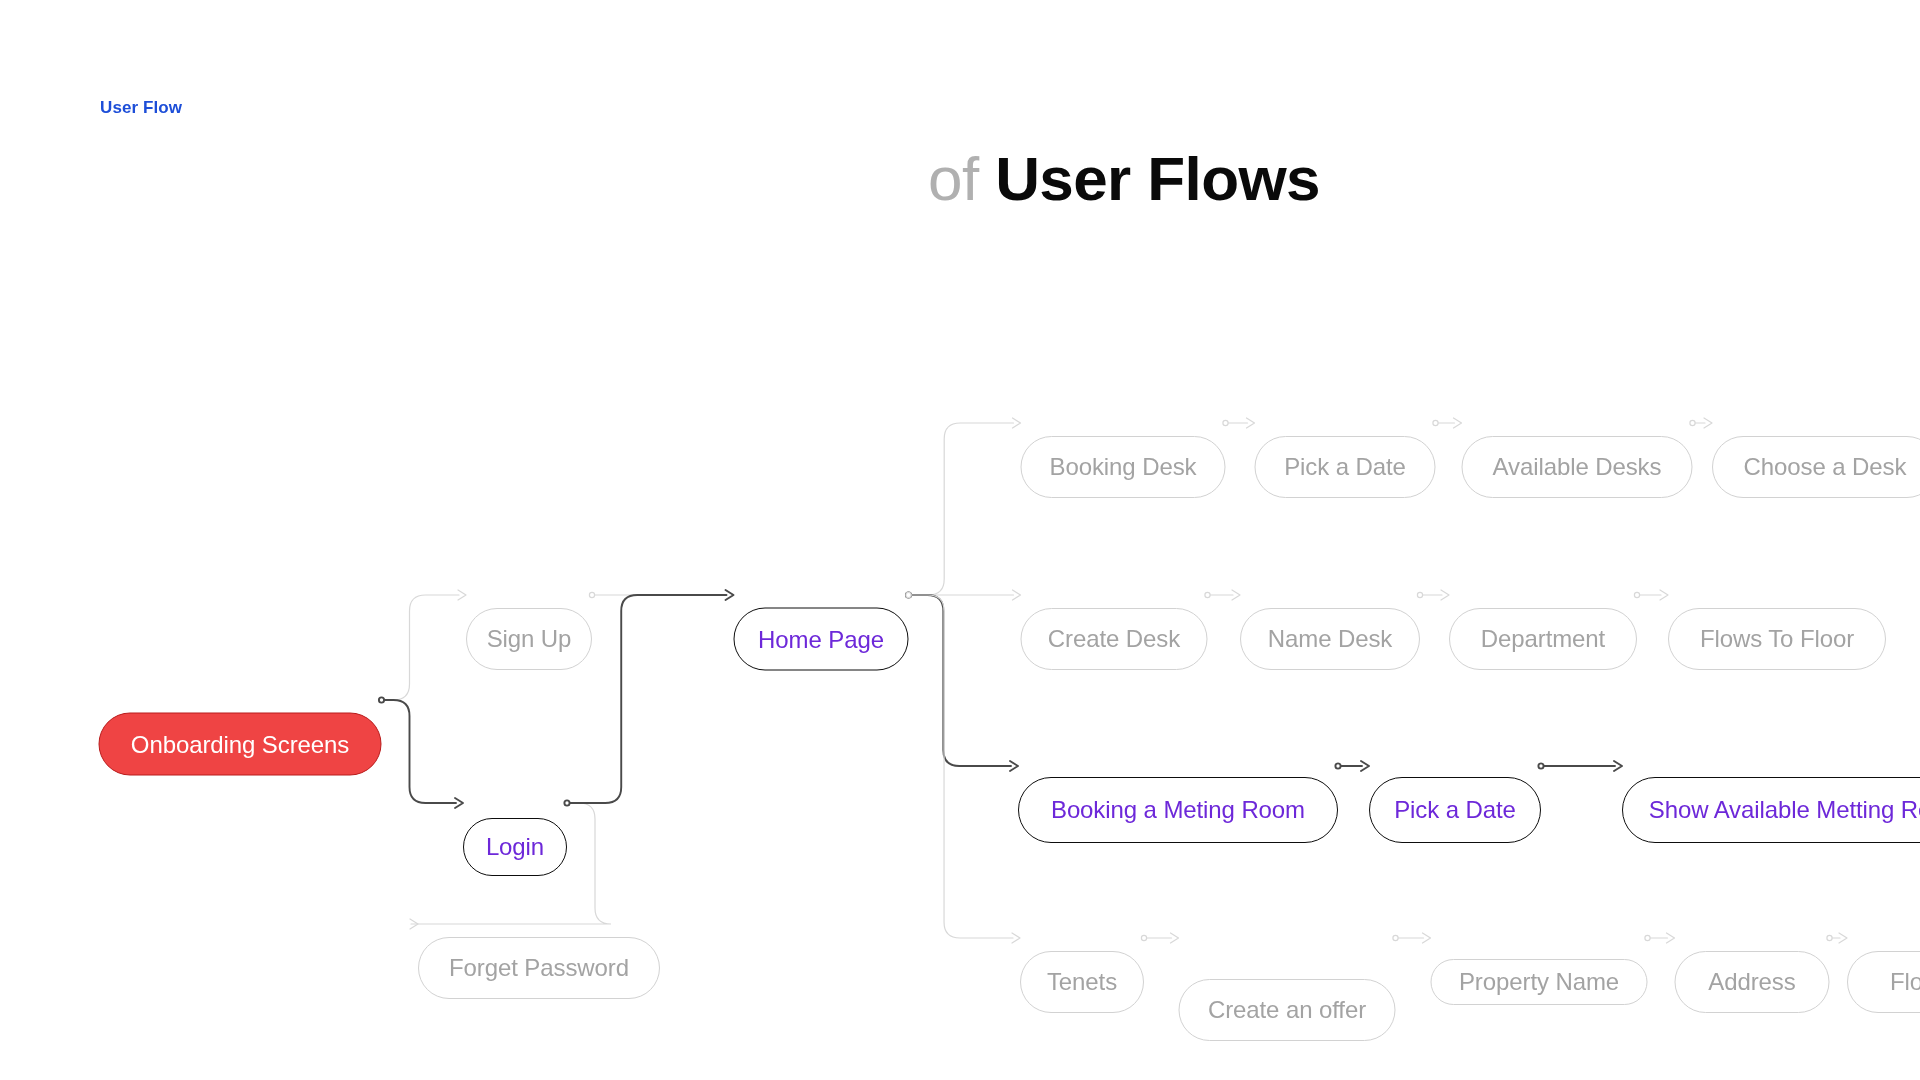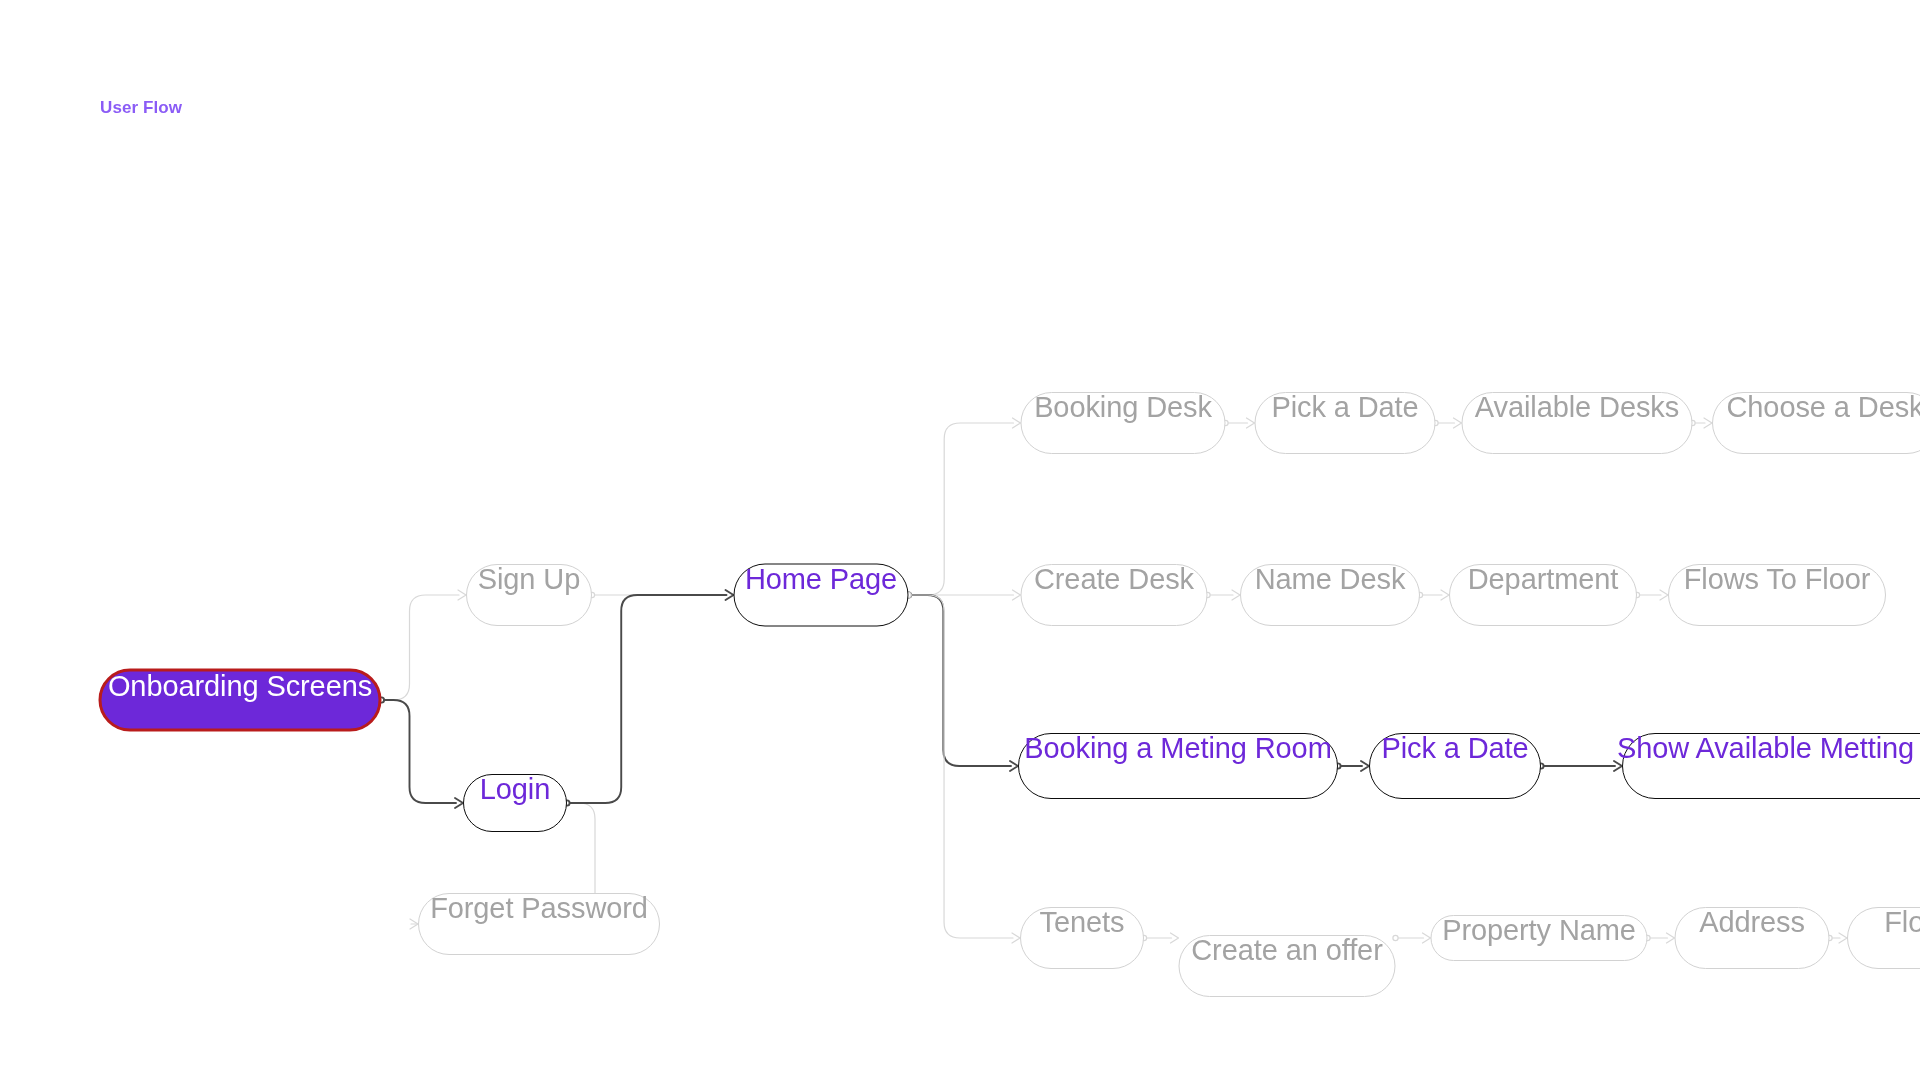--- a/index.html
+++ b/index.html
@@ -17,21 +17,21 @@
     -webkit-font-smoothing: antialiased;
   }
 
   
   #eyebrow {
     position: absolute;
     left: 100px;
     top: 98px;
     font-size: 17px;
     font-weight: 700;
-    color: #8b5cf6;
+    color: #1d4ed8;
     letter-spacing: 0.1px;
     white-space: nowrap;
   }
 
   #headline {
     position: absolute;
     left: 928px;
     top: 96px;
     width: 980px;
     font-size: 62px;
@@ -65,50 +65,52 @@
     width: 1920px;
     height: 1080px;
     overflow: visible;
   }
 
   
   .node {
     position: absolute;
     box-sizing: border-box;
     display: flex;
-    align-items: flex-start;
+    align-items: center;
     justify-content: center;
     border-radius: 999px;
     white-space: nowrap;
-    font-size: 29px;
+    font-size: 24px;
     line-height: 1;
     letter-spacing: -0.1px;
     background: #ffffff;
     transform: translate(-50%, -50%);
+    margin-top: 44px;
   }
   .node.root {
-    background: #6d28d9;
-    border: 3px solid #b91c1c;
+    background: #ef4444;
+    border: 1px solid #b91c1c;
     color: #ffffff;
   }
   .node.active {
     border: 1.6px solid #0d0d0d;
     color: #6d28d9;
   }
   .node.dim {
     border: 1.3px solid #d2d2d2;
     color: #a3a3a3;
   }
 </style>
 </head>
 <body>
 
 <div id="eyebrow">User Flow</div>
 
 <h1 id="headline">
+  <span class="line"><span class="muted">of </span><span class="strong">User Flows</span></span>
 </h1>
 
 <div id="flow-canvas">
   <svg id="edge-layer" viewBox="0 0 1920 1080" width="1920" height="1080" xmlns="http://www.w3.org/2000/svg">
       <g>
         <path d="M 381.5 700 L 393.5 700 Q 409.5 700 409.5 684 L 409.5 611 Q 409.5 595 425.5 595 L 459 595" fill="none" stroke="#d8d8d8" stroke-width="1.2" stroke-linecap="round"></path>
         <circle cx="381.5" cy="700" r="2.6" fill="#ffffff" stroke="#d8d8d8" stroke-width="1.2"></circle>
         <path d="M 458 590 L 466 595 L 458 600" fill="none" stroke="#d8d8d8" stroke-width="1.2" stroke-linecap="round" stroke-linejoin="round"></path>
       </g>
       <g>

